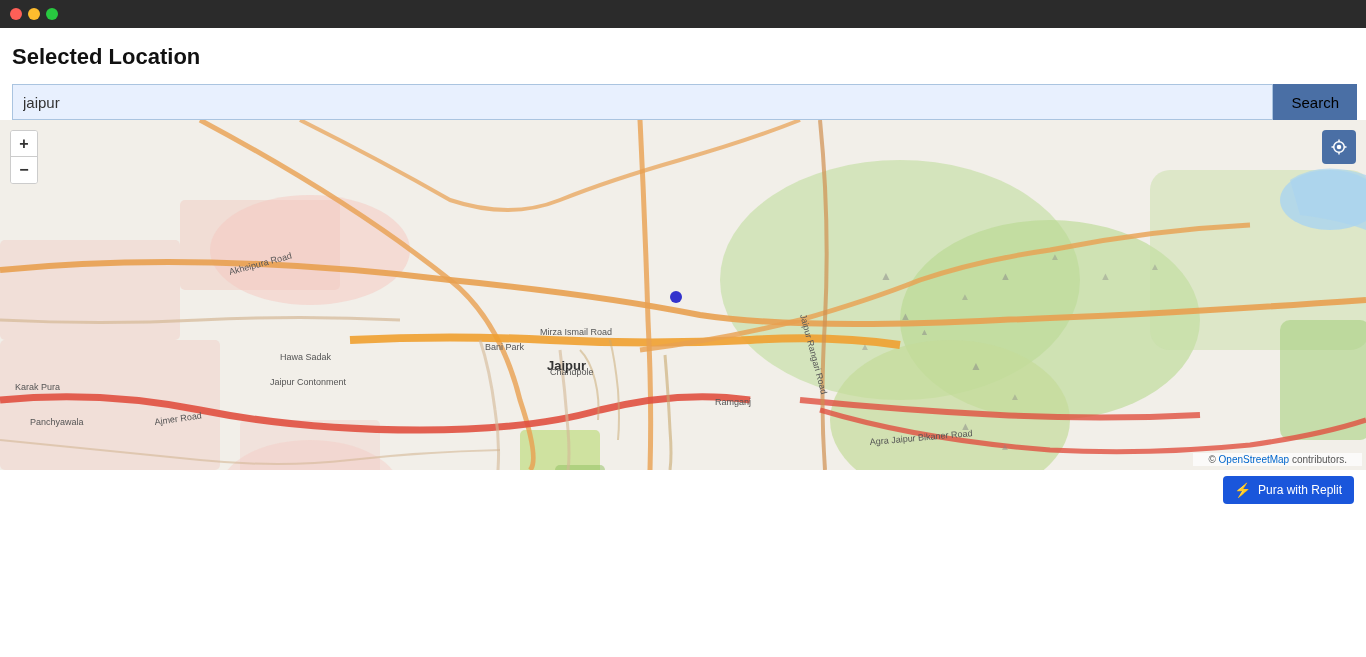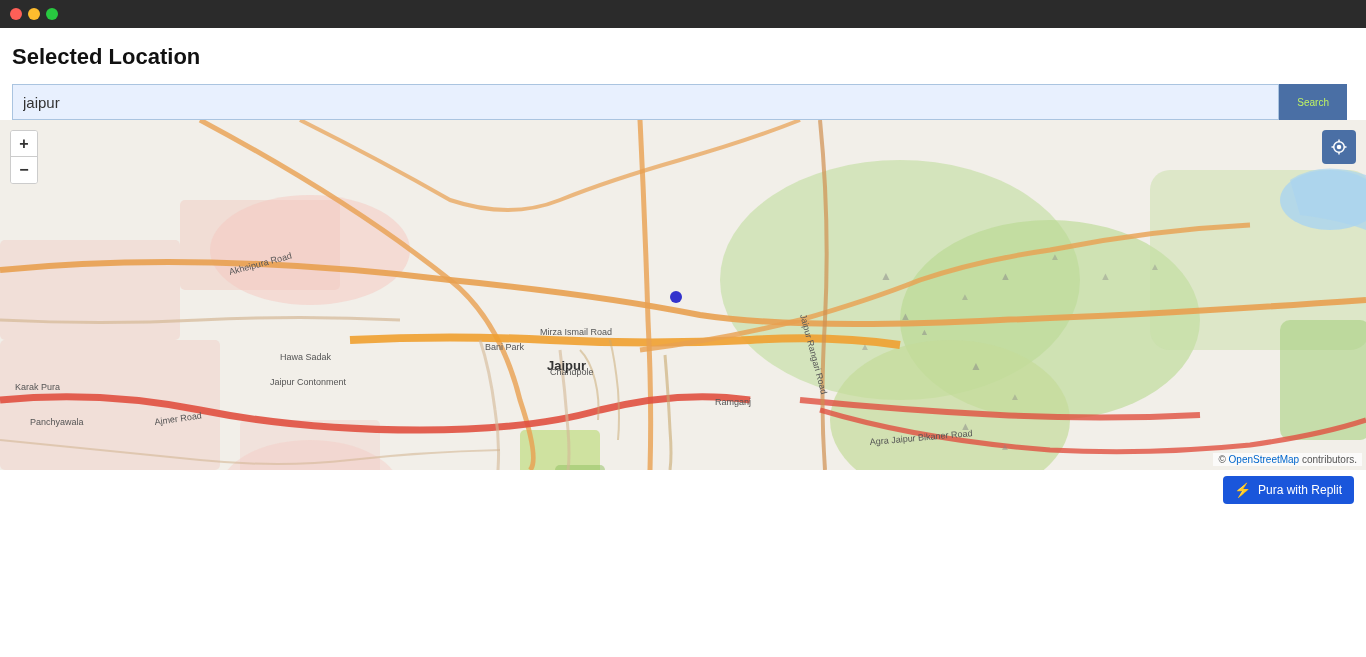--- a/index.html
+++ b/index.html
@@ -26,21 +26,21 @@
       height: 12px;
       border-radius: 50%;
     }
 
     .btn-red { background: #ff5f57; }
     .btn-yellow { background: #febc2e; }
     .btn-green { background: #28c840; }
 
     .content {
       background: #fff;
-      padding: 16px 19px 0 12px;
+      padding: 16px 9px 0 12px;
     }
 
     .selected-title {
       font-size: 22px;
       font-weight: bold;
       color: #111;
       margin-bottom: 12px;
     }
 
     .coord-line {
@@ -61,24 +61,24 @@
       border: 1px solid #aac4e0;
       background: #e8f0fe;
       padding: 0 10px;
       font-size: 15px;
       color: #333;
       outline: none;
     }
 
     .search-button {
       background: #4a6fa5;
-      color: #bef264;
+      color: #000000;
       border: none;
       padding: 0 18px;
-      font-size: 10px;
+      font-size: 15px;
       cursor: pointer;
       font-weight: 500;
     }
 
     .map-container {
       position: relative;
       width: 100%;
       height: 350px;
       overflow: hidden;
       background: #e8e0d8;
@@ -153,21 +153,21 @@
       transform: translate(-50%, -50%);
     }
 
     .attribution {
       position: absolute;
       bottom: 4px;
       right: 4px;
       font-size: 10px;
       color: #555;
       background: rgba(255,255,255,0.7);
-      padding: 1px 5px;
+      padding: 1px 15px;
     }
 
     .attribution a {
       color: #0066cc;
       text-decoration: none;
     }
 
     .replit-badge {
       position: absolute;
       bottom: 10px;

